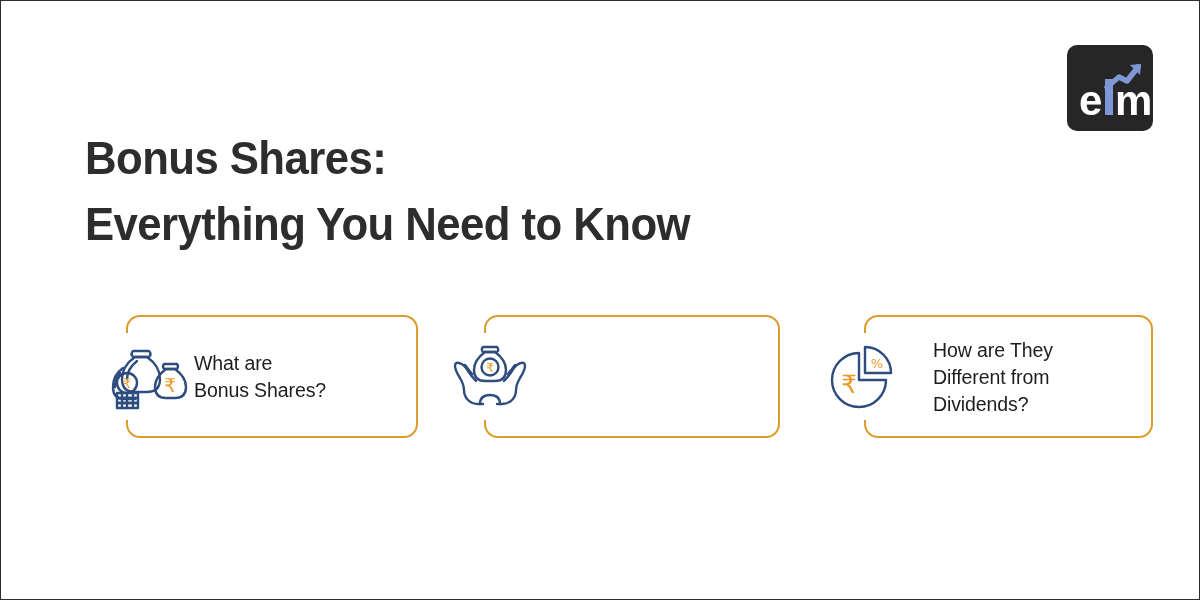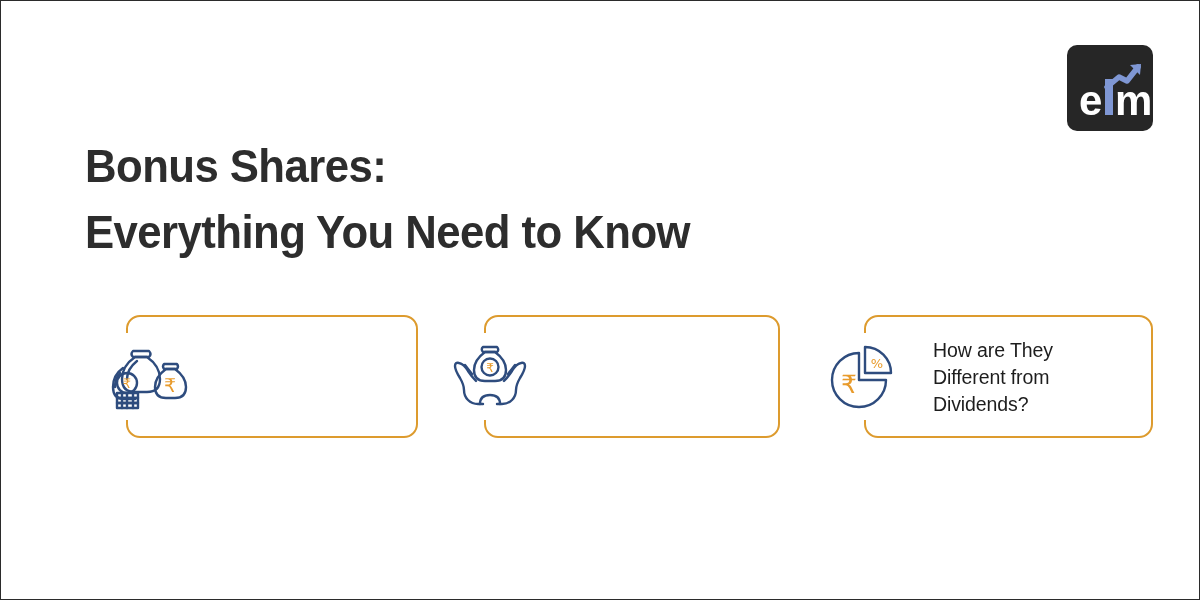--- a/index.html
+++ b/index.html
@@ -25,21 +25,21 @@
     left:1066px; top:44px;
     width:86px; height:86px;
     background:#262626;
     border-radius:10px;
   }
   .logo-svg { display:block; width:86px; height:86px; }
 
   
   .title-block {
     position:absolute;
-    left:84px; top:132px;
+    left:84px; top:124px;
     width:900px;
   }
   .title-line {
     font-family:"Liberation Sans", sans-serif;
     font-weight:bold;
     font-size:47px;
     line-height:66px;
     letter-spacing:-0.6px;
     color:#2d2d2d;
     transform:scaleX(0.93);
@@ -162,20 +162,22 @@
             <rect x="11" y="68" width="21" height="5"></rect>
             <line x1="16" y1="58" x2="16" y2="73"></line>
             <line x1="21" y1="58" x2="21" y2="73"></line>
             <line x1="27" y1="58" x2="27" y2="73"></line>
           </g>
 
           <text x="21" y="53" text-anchor="middle" font-family="DejaVu Sans, sans-serif" font-size="13" fill="#e89b2c">₹</text>
           <text x="64" y="57" text-anchor="middle" font-family="DejaVu Sans, sans-serif" font-size="19" fill="#e89b2c">₹</text>
         </svg>
       </div>
+      <div class="card-text">What are
+Bonus Shares?</div>
     </div>
 
     <div class="card" id="card-2">
       <div class="card-frame"></div>
       <div class="frame-gap"></div>
       <div class="card-icon">
         <svg viewBox="0 0 84 84">
           <g fill="none" stroke="#2e4c7e" stroke-width="2.4" stroke-linecap="round" stroke-linejoin="round">
 
             <path d="M35 17 q-2.5 -3 0 -5 h14 q2.5 3 0 5 z"></path>

